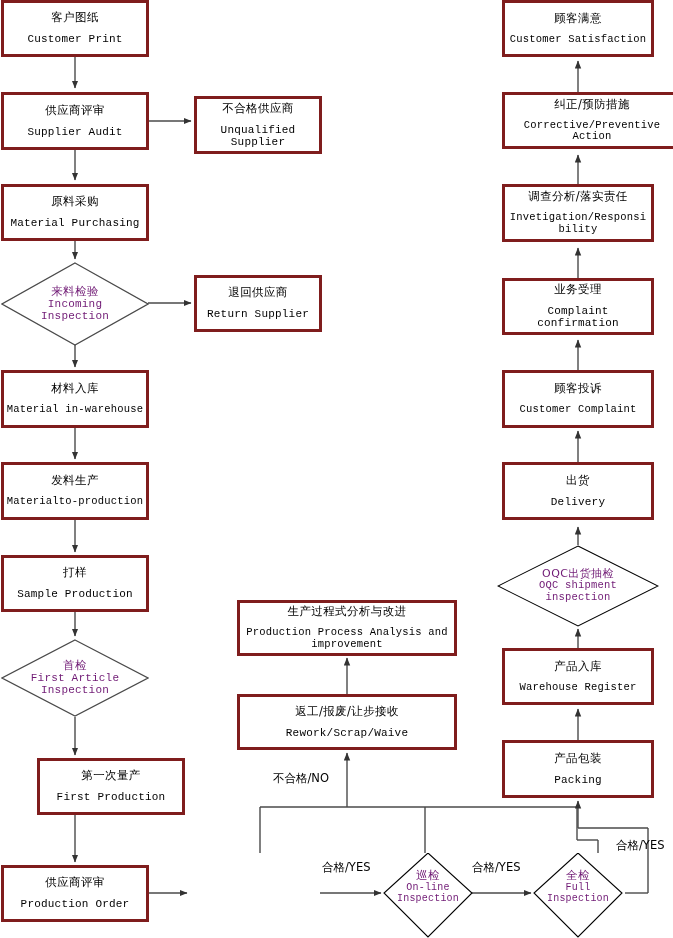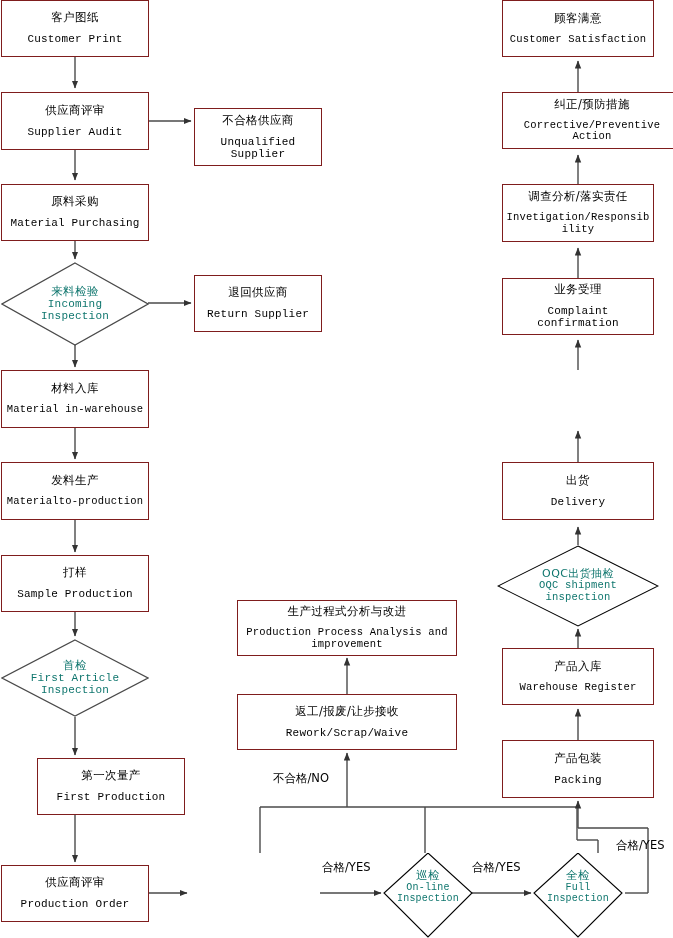--- a/index.html
+++ b/index.html
@@ -23,21 +23,21 @@
     box-sizing: border-box;
     display: flex;
     flex-direction: column;
     align-items: center;
     justify-content: center;
     text-align: center;
     color: #000000;
     line-height: 1.12;
   }
   .box {
-    border: 1px solid #7f1d1d;
+    border: 3px solid #7f1d1d;
     background: #ffffff;
     gap: 9px;
   }
   .diamond-wrap {
     position: absolute;
     box-sizing: border-box;
   }
   .diamond-wrap svg {
     position: absolute;
     left: 0;
@@ -48,21 +48,21 @@
     position: absolute;
     left: 0;
     top: 0;
     width: 100%;
     height: 100%;
     display: flex;
     flex-direction: column;
     align-items: center;
     justify-content: center;
     text-align: center;
-    color: #0f766e;
+    color: #701a75;
     line-height: 1.12;
     pointer-events: none;
   }
   .cn {
     font-family: "DejaVu Sans", "Liberation Sans", sans-serif;
     font-size: 11.5px;
     letter-spacing: 0.4px;
     white-space: nowrap;
   }
   .en {
@@ -154,21 +154,21 @@
   <div class="node box" style="left:1px; top:0px; width:148px; height:57px;">
     <div class="cn">客户图纸</div>
     <div class="en">Customer Print</div>
   </div>
 
   <div class="node box" style="left:1px; top:92px; width:148px; height:58px;">
     <div class="cn">供应商评审</div>
     <div class="en">Supplier Audit</div>
   </div>
 
-  <div class="node box" style="left:194px; top:108px; width:128px; height:58px;">
+  <div class="node box" style="left:194px; top:96px; width:128px; height:58px;">
     <div class="cn">不合格供应商</div>
     <div class="en wrapme" style="white-space:pre-line;">Unqualified
 Supplier</div>
   </div>
 
   <div class="node box" style="left:1px; top:184px; width:148px; height:57px;">
     <div class="cn">原料采购</div>
     <div class="en">Material Purchasing</div>
   </div>
 
@@ -272,20 +272,24 @@
     <div class="cn">调查分析/落实责任</div>
     <div class="en wrapme" style="font-size:10.5px; word-break:break-all;">Invetigation/Responsibility</div>
   </div>
 
   <div class="node box" style="left:502px; top:278px; width:152px; height:57px;">
     <div class="cn">业务受理</div>
     <div class="en" style="white-space:pre-line;">Complaint
 confirmation</div>
   </div>
 
+  <div class="node box" style="left:502px; top:370px; width:152px; height:58px;">
+    <div class="cn">顾客投诉</div>
+    <div class="en" style="font-size:10.5px;">Customer Complaint</div>
+  </div>
 
   <div class="node box" style="left:502px; top:462px; width:152px; height:58px;">
     <div class="cn">出货</div>
     <div class="en">Delivery</div>
   </div>
 
   <div class="diamond-wrap" style="left:497px; top:545px; width:162px; height:82px;">
     <svg width="162" height="82" viewBox="0 0 162 82" xmlns="http://www.w3.org/2000/svg">
       <polygon points="81,1 161,41 81,81 1,41" fill="#ffffff" stroke="#000000" stroke-width="1.1"></polygon>
     </svg>

